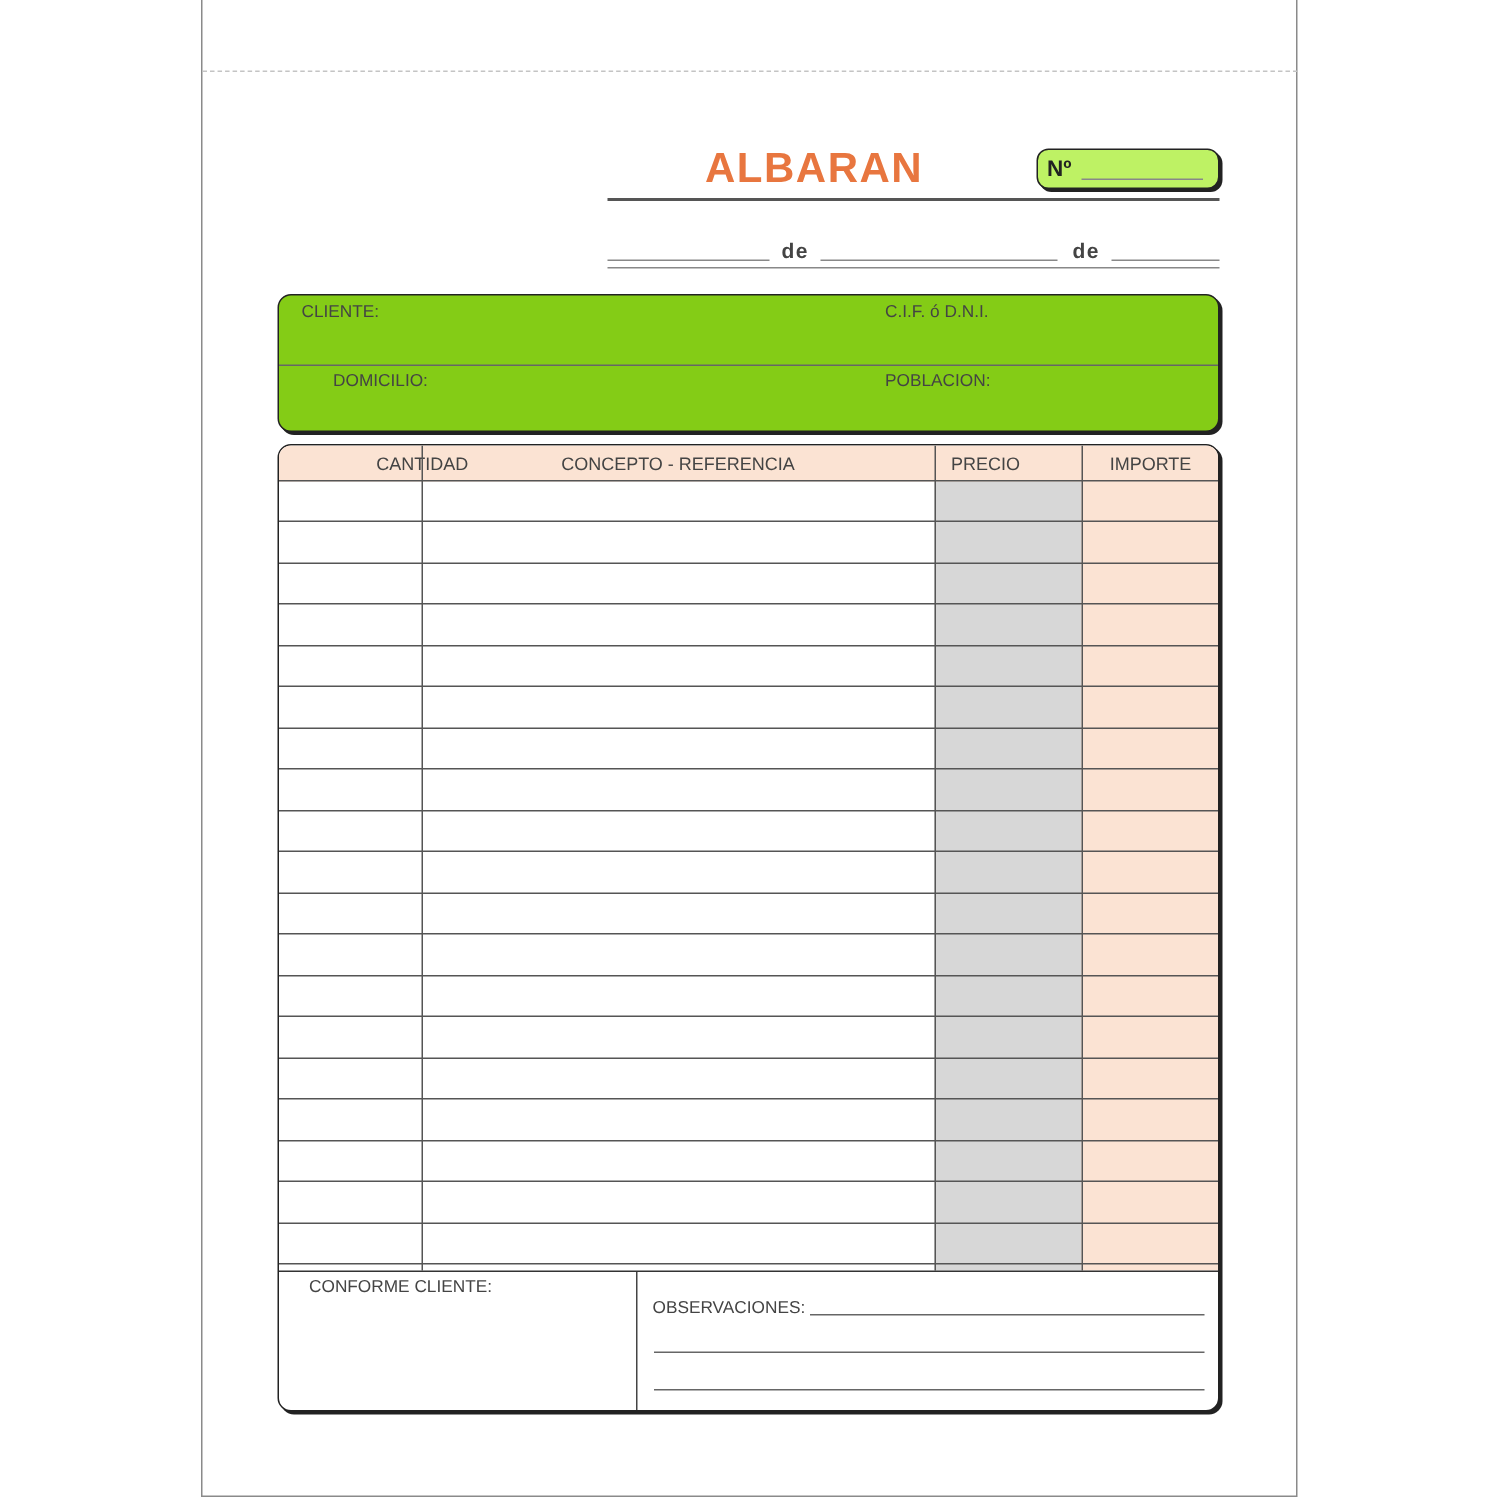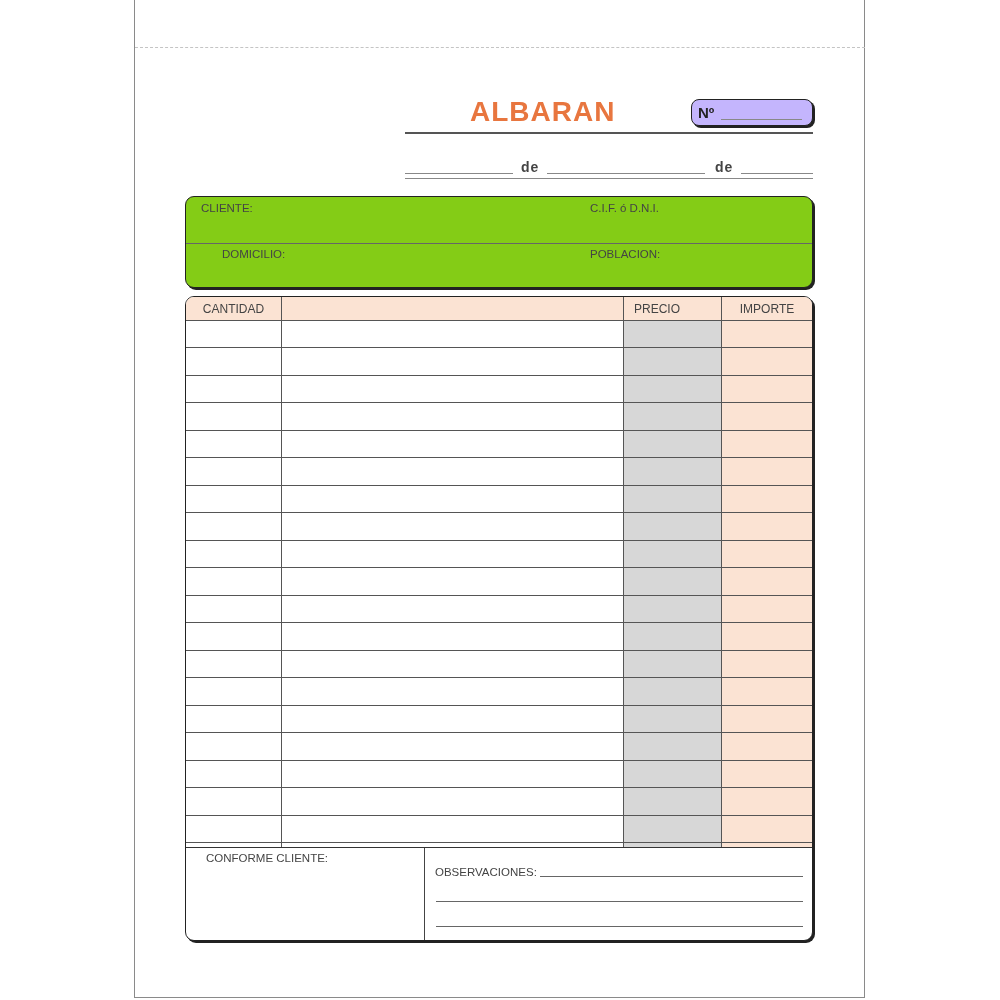--- a/index.html
+++ b/index.html
@@ -1,20 +1,20 @@
 <!DOCTYPE html>
 <html><head>
 <meta charset="utf-8">
 <style>
   html, body { margin:0; padding:0; background:#ffffff; }
   body { width:1000px; height:1000px; position:relative; overflow:hidden; font-family:"Liberation Sans", sans-serif; color:#3a3a3a; }
   .sheet { position:absolute; left:134px; top:-2px; width:731px; height:1000px; border:1px solid #8a8a8a; box-sizing:border-box; background:#fff; }
   .perforation { position:absolute; left:135px; top:47px; width:730px; height:0; border-top:1.5px dashed #c4c4c4; }
   .title { position:absolute; left:470px; top:96px; font-size:28px; font-weight:bold; color:#e8763f; letter-spacing:1px; }
-  .num-box { position:absolute; left:691px; top:99px; width:122px; height:27px; box-sizing:border-box; border:1.5px solid #222; border-radius:8px; background:#c4b5fd; box-shadow:2px 2px 0 #222; }
+  .num-box { position:absolute; left:691px; top:99px; width:122px; height:27px; box-sizing:border-box; border:1.5px solid #222; border-radius:8px; background:#bef264; box-shadow:2px 2px 0 #222; }
   .num-label { position:absolute; left:6px; top:4px; font-size:15px; font-weight:bold; color:#222; }
   .num-line { position:absolute; left:29px; right:10px; top:19px; border-top:1px solid #888; }
   .title-rule { position:absolute; left:405px; top:132px; width:408px; border-top:2px solid #555; }
   .date-row { position:absolute; left:405px; top:157px; width:408px; height:20px; }
   .date-line { position:absolute; top:16px; border-top:1px solid #888; }
   .date-word { position:absolute; top:2px; font-size:14px; color:#444; letter-spacing:1px;font-weight:bold; }
   .date-rule { position:absolute; left:405px; top:178px; width:408px; border-top:1.5px solid #888; }
 
   .client-box { position:absolute; left:185px; top:196px; width:628px; height:92px; box-sizing:border-box; border:1.5px solid #222; border-radius:9px; box-shadow:2px 2px 0 #222; background:#84cc16; }
   .client-divider { position:absolute; left:0; right:0; top:46px; border-top:1px solid #666; }
@@ -61,21 +61,22 @@
   <div class="client-divider"></div>
   <span class="field-label" style="left:15px;top:51px;margin-left:21px;">DOMICILIO:</span>
   <span class="field-label" style="left:404px;top:51px;">POBLACION:</span>
 </div>
 
 <div class="table-box">
   <div class="col-precio-bg"></div>
   <div class="col-importe-bg"></div>
 
   <div class="thead">
-    <span class="th" style="left:0;width:95px;">CANTIDAD</span>
+    <span class="th" style="left:0;width:95px;padding-left:48px;">CANTIDAD</span>
+    <span class="th" style="left:95px;width:342px;">CONCEPTO - REFERENCIA</span>
     <span class="th" style="left:422px;width:98px;">PRECIO</span>
     <span class="th" style="left:535px;width:92px;">IMPORTE</span>
   </div>
 
   <div class="vline" style="left:95px;top:0;height:550px;"></div>
   <div class="vline" style="left:437px;top:0;height:550px;"></div>
   <div class="vline" style="left:535px;top:0;height:550px;"></div>
 
   <div class="hline" style="top:50px;"></div>
   <div class="hline" style="top:78px;"></div>

